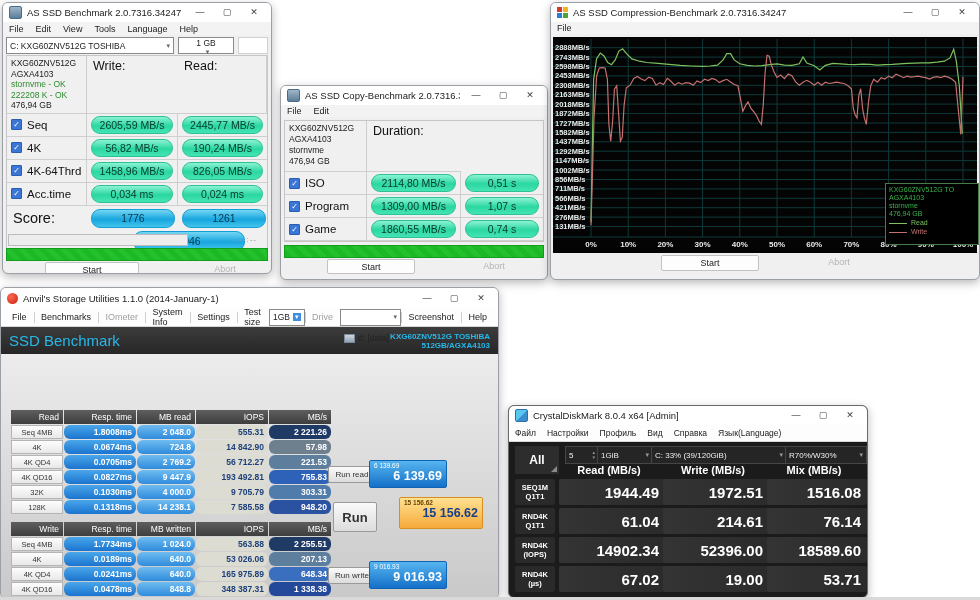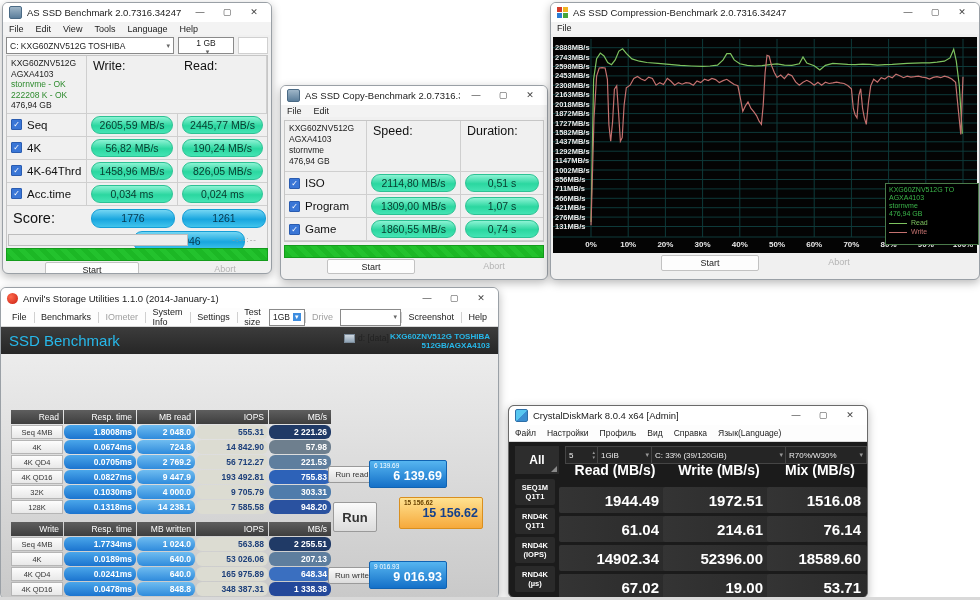--- a/index.html
+++ b/index.html
@@ -106,26 +106,26 @@
   .cdm-menu{display:flex;align-items:center;height:16px;background:#fdfdfd;border-bottom:1px solid #d8d8d8;
       font-size:8.5px;color:#222;padding:0 6px;gap:11px;}
   .cdm-all{position:absolute;left:6px;top:40px;width:44px;height:28px;background:#2d2d2d;color:#fff;
       font-size:12px;font-weight:bold;display:flex;align-items:center;justify-content:center;}
   .cdm-all::after{content:"";position:absolute;right:2px;bottom:2px;border-left:6px solid transparent;
       border-bottom:6px solid #8a8a8a;}
   .cdm-dd{position:absolute;top:40px;height:16px;background:#252525;border:1px solid #454545;color:#ededed;
       font-size:8px;display:flex;align-items:center;justify-content:space-between;padding:0 3px;}
   .cdm-dd .arr{color:#999;font-size:7px;}
   .spin{display:flex;flex-direction:column;font-size:5px;color:#999;line-height:5px;}
-  .cdm-colhead{position:absolute;top:58px;height:12px;color:#fff;font-size:14px;font-weight:bold;
-      display:flex;align-items:center;justify-content:center;margin-left:6px;}
+  .cdm-colhead{position:absolute;top:58px;height:12px;color:#fff;font-size:11px;font-weight:bold;
+      display:flex;align-items:center;justify-content:center;}
   .cdm-rl{position:absolute;left:6px;width:40px;background:#2a2a2a;color:#fff;font-size:7.5px;font-weight:bold;
       display:flex;flex-direction:column;align-items:center;justify-content:center;line-height:9px;border-radius:2px;}
   .cdm-cell{position:absolute;background:linear-gradient(90deg,#343434,#2b2b2b);border-radius:2px;color:#fff;
-      font-size:15px;font-weight:bold;display:flex;align-items:center;justify-content:flex-end;padding-right:6px;margin-top:8px;}
+      font-size:15px;font-weight:bold;display:flex;align-items:center;justify-content:flex-end;padding-right:6px;}
   .taskstrip{position:absolute;left:0;right:0;bottom:0;height:3px;background:#d9d9d9;}
 </style>
 </head>
 <body>
 
 <div id="screen">
 
   <div class="win w1">
     <div class="titlebar">
       <span class="appicon icon-assd"></span>
@@ -246,21 +246,20 @@
       <span class="mi">Edit</span>
     </div>
     <div class="info">
       <div class="grid3">
         <div class="cell dev" style="height:46px;">
           <div>KXG60ZNV512G</div>
           <div>AGXA4103</div>
           <div>stornvme</div>
           <div>476,94 GB</div>
         </div>
-        <div class="cell colhead">Speed:</div>
         <div class="cell colhead" style="border-right:none;">Duration:</div>
       </div>
       <div class="grid3">
         <div class="cell rlabel">
             <span class="chk">✓</span>
             <span>ISO</span>
           </div>
         <div class="cell vcell">
             <span class="pill">2114,80 MB/s</span>
           </div>

